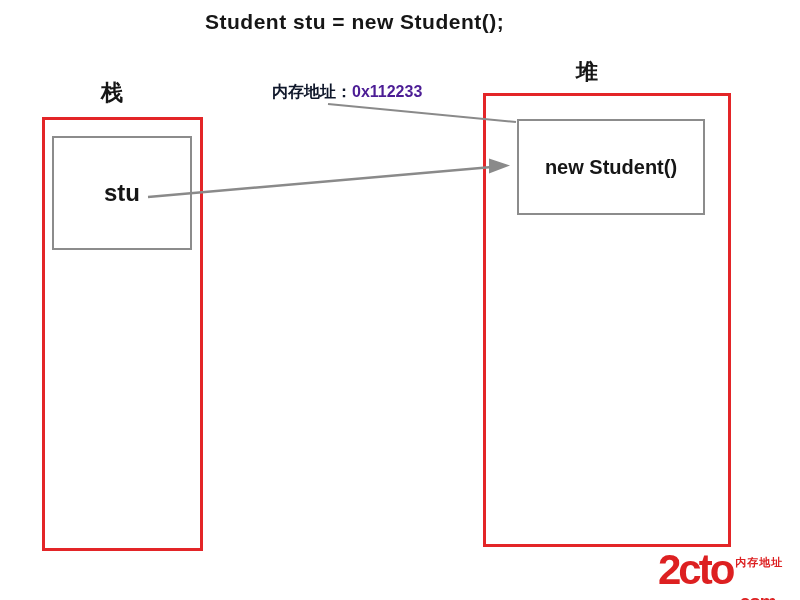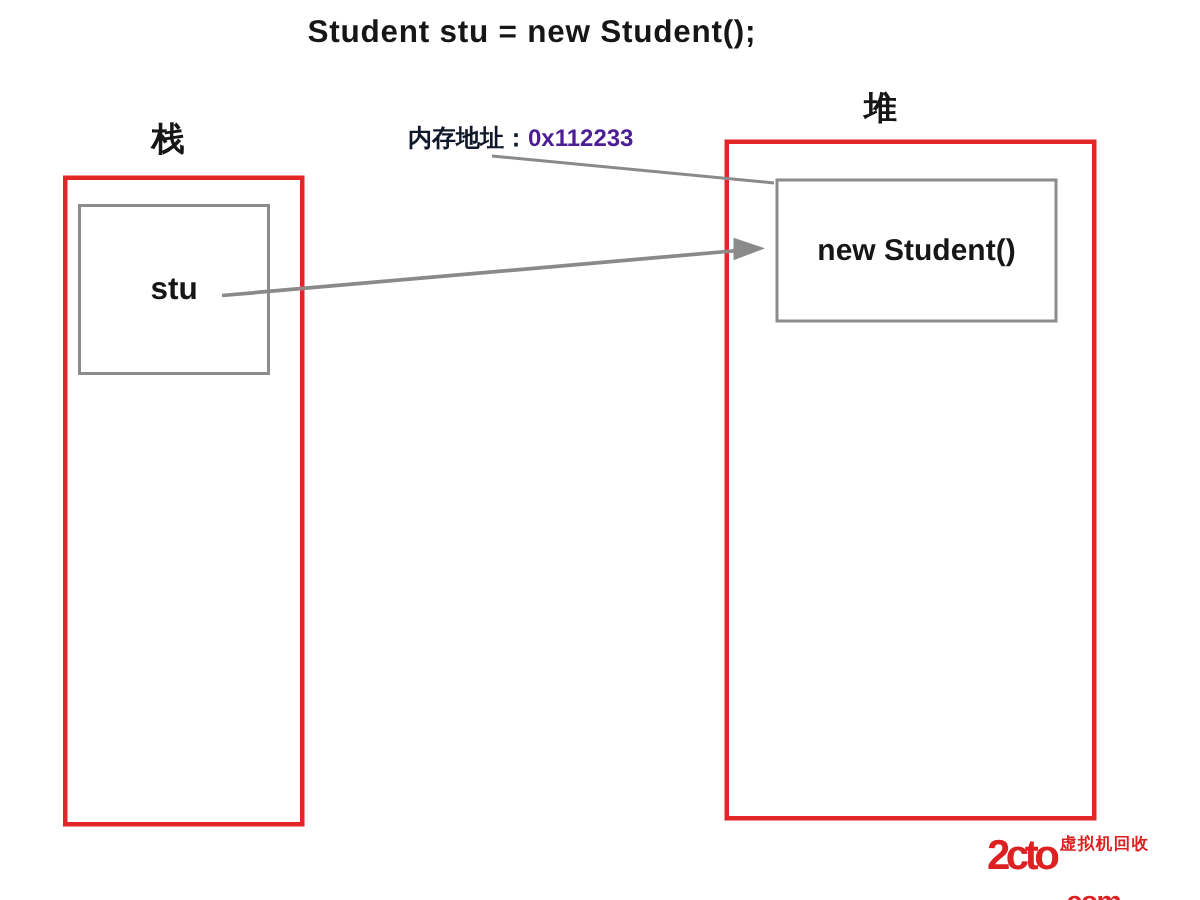--- a/index.html
+++ b/index.html
@@ -47,22 +47,22 @@
     position: absolute;
     border: 2px solid #8c8c8c;
     background: #ffffff;
     display: flex;
     align-items: center;
     justify-content: center;
     font-weight: bold;
     color: #161616;
   }
   .stu-box {
-    left: 52px; top: 136px; width: 128px; height: 114px;
-    font-size: 21px;
+    left: 52px; top: 136px; width: 140px; height: 114px;
+    font-size: 24px;
   }
   .student-box {
     left: 517px; top: 119px; width: 188px; height: 96px;
     font-size: 20px;
   }
 
   .mem-addr {
     position: absolute;
     left: 272px;
     top: 82px;
@@ -92,21 +92,21 @@
   }
 
   .logo {
     position: absolute;
     left: 658px;
     top: 548px;
     display: flex;
     align-items: flex-start;
   }
   .logo-brand {
-    font-size: 28px;
+    font-size: 42px;
     font-weight: bold;
     color: #dd2021;
     letter-spacing: -3px;
     line-height: 44px;
     font-family: "Liberation Sans", sans-serif;
   }
   .logo-side {
     display: flex;
     flex-direction: column;
     margin-left: 3px;
@@ -160,18 +160,18 @@
 
     <line x1="328" y1="104" x2="516" y2="122" stroke="#8a8a8a" stroke-width="2"></line>
 
     <line x1="148" y1="197" x2="492" y2="167" stroke="#8a8a8a" stroke-width="2.5"></line>
     <polygon points="510,165.5 489,158.5 489,173.5" fill="#8a8a8a"></polygon>
   </svg>
 
   <div class="logo">
     <span class="logo-brand">2cto</span>
     <span class="logo-side">
-      <span class="logo-tagline">虚拟机回收</span>
+      <span class="logo-tagline">内存地址</span>
       <span class="logo-suffix">.com</span>
     </span>
   </div>
 
 </div>
 
 </body></html>

